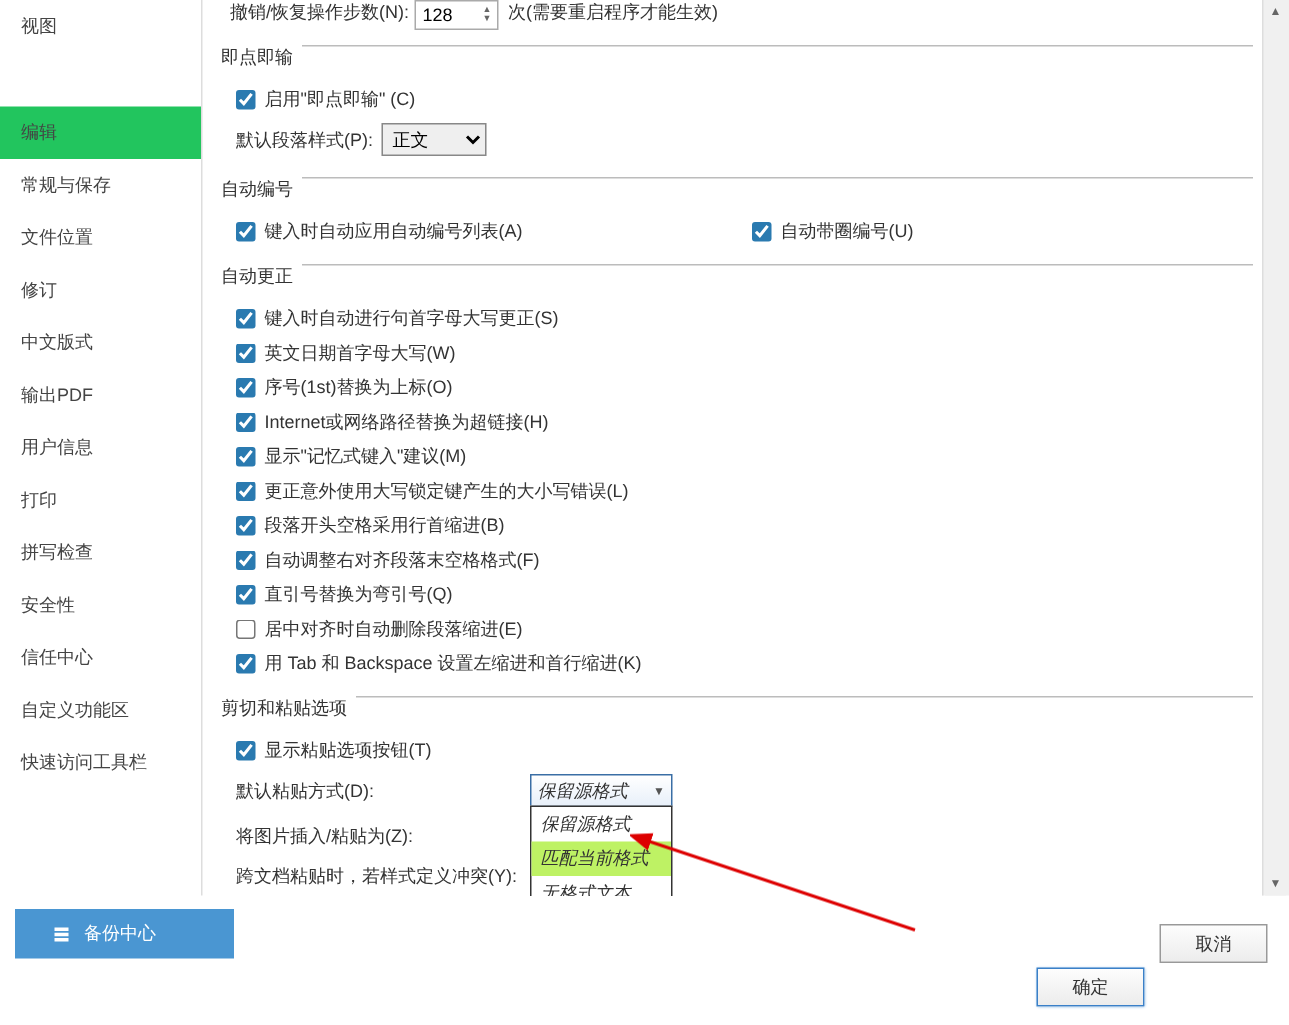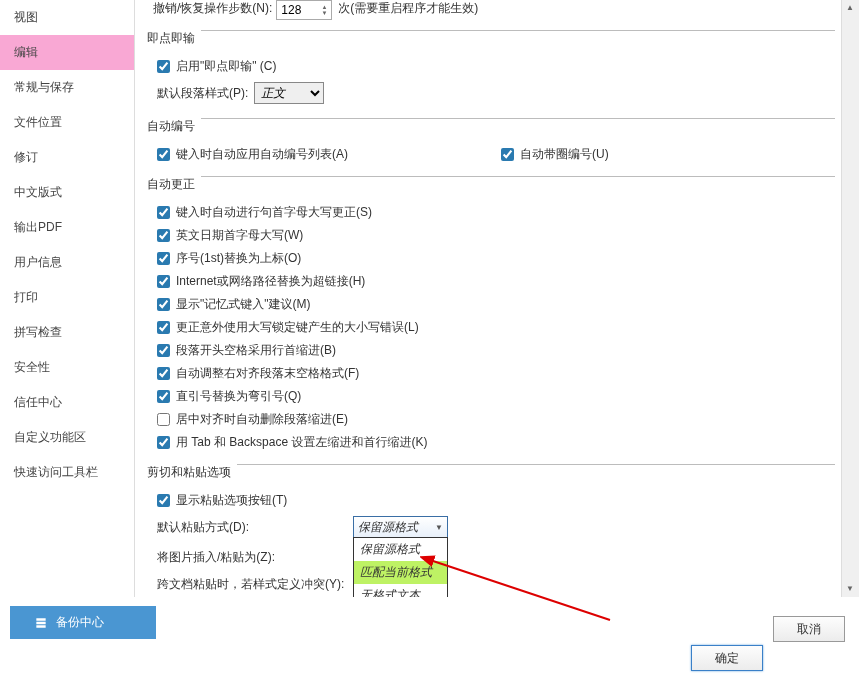--- a/index.html
+++ b/index.html
@@ -1,41 +1,41 @@
 <!DOCTYPE html>
 <html><head>
 <meta charset="utf-8">
 <style>
 * { box-sizing: border-box; margin: 0; padding: 0; }
 body { font-family: "Microsoft YaHei", sans-serif; font-size: 12px; background: #fff; color: #333; width: 859px; height: 683px; position: relative; }
 .main-area { display: flex; height: 597px; }
 .sidebar { width: 135px; background: #fff; border-right: 1px solid #ddd; }
 .sidebar-item { padding: 9px 14px; cursor: pointer; color: #444; }
-.sidebar-item.active { background: #f9a8d4; }
+.sidebar-item.active { background: #22c55e; margin-top: 36px; }
 .content { flex: 1; padding: 0 0 0 12px; overflow-y: auto; position: relative; }
 .scrollbar-fake { position: absolute; right: 0; top: 0; width: 18px; height: 100%; background: #f0f0f0; border-left: 1px solid #ddd; }
 .scroll-arrow { position: absolute; right: 2px; width: 14px; height: 16px; background: #f0f0f0; text-align: center; font-size: 8px; color: #666; line-height: 16px; }
 .content-inner { padding: 0 24px 10px 0; }
 .row-top { display: flex; align-items: flex-start; margin-bottom: 6px; padding-left: 6px; }
 .row-top .label { margin-right: 4px; }
 .spinner { width: 56px; height: 20px; border: 1px solid #aaa; display: inline-flex; align-items: center; padding: 0 4px; background: #fff; }
 .spinner input { border: none; width: 30px; font-size: 12px; outline: none; }
 .spinner .arrows { display: flex; flex-direction: column; font-size: 6px; line-height: 6px; color: #666; margin-left: auto; }
 .row-top .after { margin-left: 6px; }
 .group { margin-top: 10px; }
 .group-title { display: flex; align-items: flex-start; color: #333; margin-bottom: 8px; }
 .group-title span { white-space: nowrap; }
 .group-title .line { flex: 1; height: 1px; background: #bcbcbc; margin-left: 6px; }
 .optline { display: flex; align-items: center; padding: 3px 0 3px 10px; }
 .optline input[type=checkbox] { margin-right: 6px; width: 13px; height: 13px; accent-color: #2a7ab0; }
 .twocol { display: flex; }
 .twocol .col { flex: 1; }
 .inline-row { display: flex; align-items: center; padding: 4px 0 4px 10px; }
 .inline-row .lbl { margin-right: 6px; }
-select.combo { height: 22px; border: 1px solid #888; font-size: 12px; padding: 0 2px; font-style: italic; }
+select.combo { height: 22px; border: 1px solid #888; font-size: 12px; padding: 0 2px; }
 .combo-open { position: relative; display: inline-block; font-style: italic; }
 .combo-btn { width: 95px; height: 22px; border: 1px solid #3a6ea5; background: linear-gradient(#fff,#e8f0fa); display: inline-flex; align-items: center; padding: 0 4px; justify-content: space-between; color: #333; }
 .combo-arrow { font-size: 8px; color: #555; }
 .combo-list { position: absolute; top: 21px; left: 0; width: 95px; border: 1px solid #333; background: #fff; z-index: 10; }
 .combo-opt { padding: 3px 6px; }
 .combo-opt.hover { background: #bef264; }
 .small-select { width: 32px; height: 22px; border: 1px solid #888; display: inline-flex; align-items: center; justify-content: flex-end; padding-right: 3px; margin-left: 50px; }
 .backup-btn { position: absolute; left: 10px; top: 606px; background: #4a96d2; color: #fff; padding: 8px 24px; display: inline-flex; align-items: center; gap: 8px; cursor: pointer; width: 146px; }
 .backup-btn svg { width: 14px; height: 14px; fill: #fff; }
 .dialog-buttons { position: absolute; right: 14px; bottom: 12px; display: flex; gap: 10px; }

